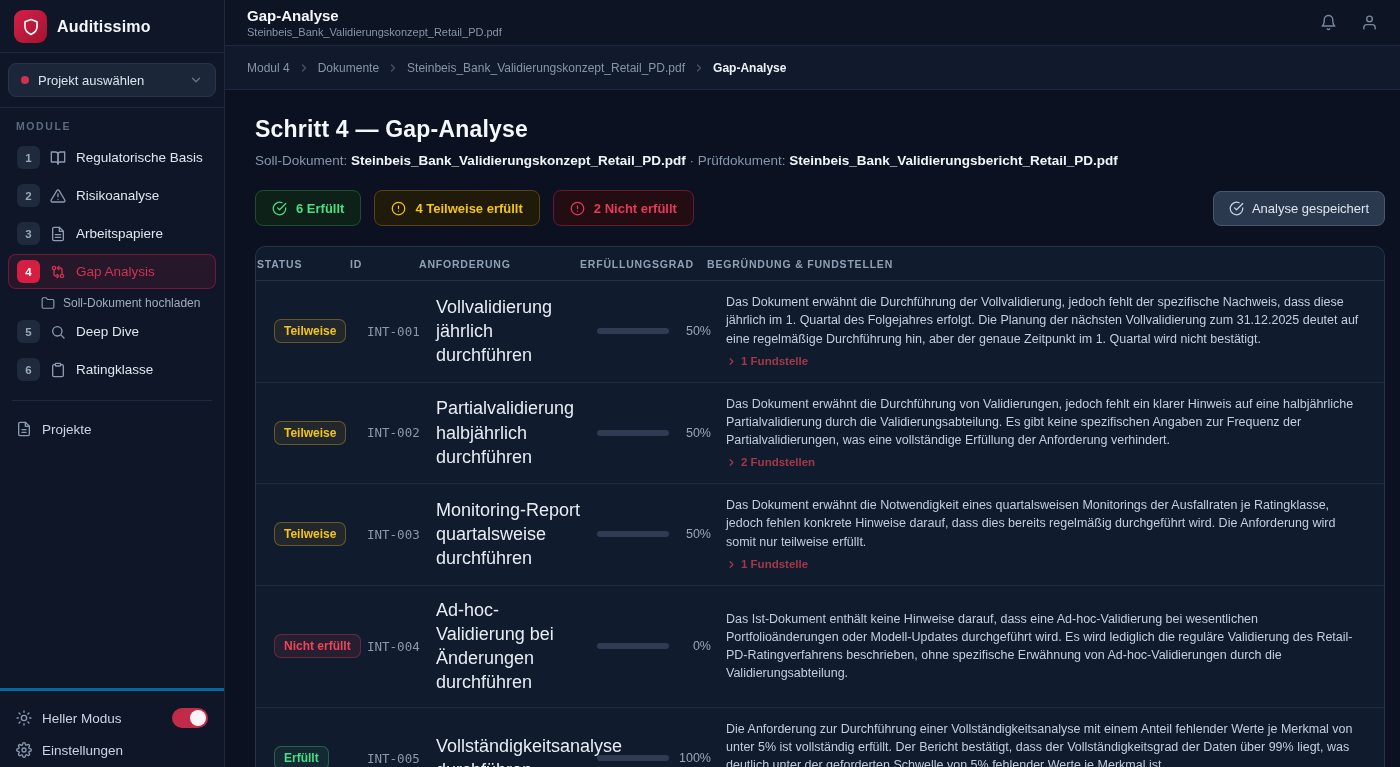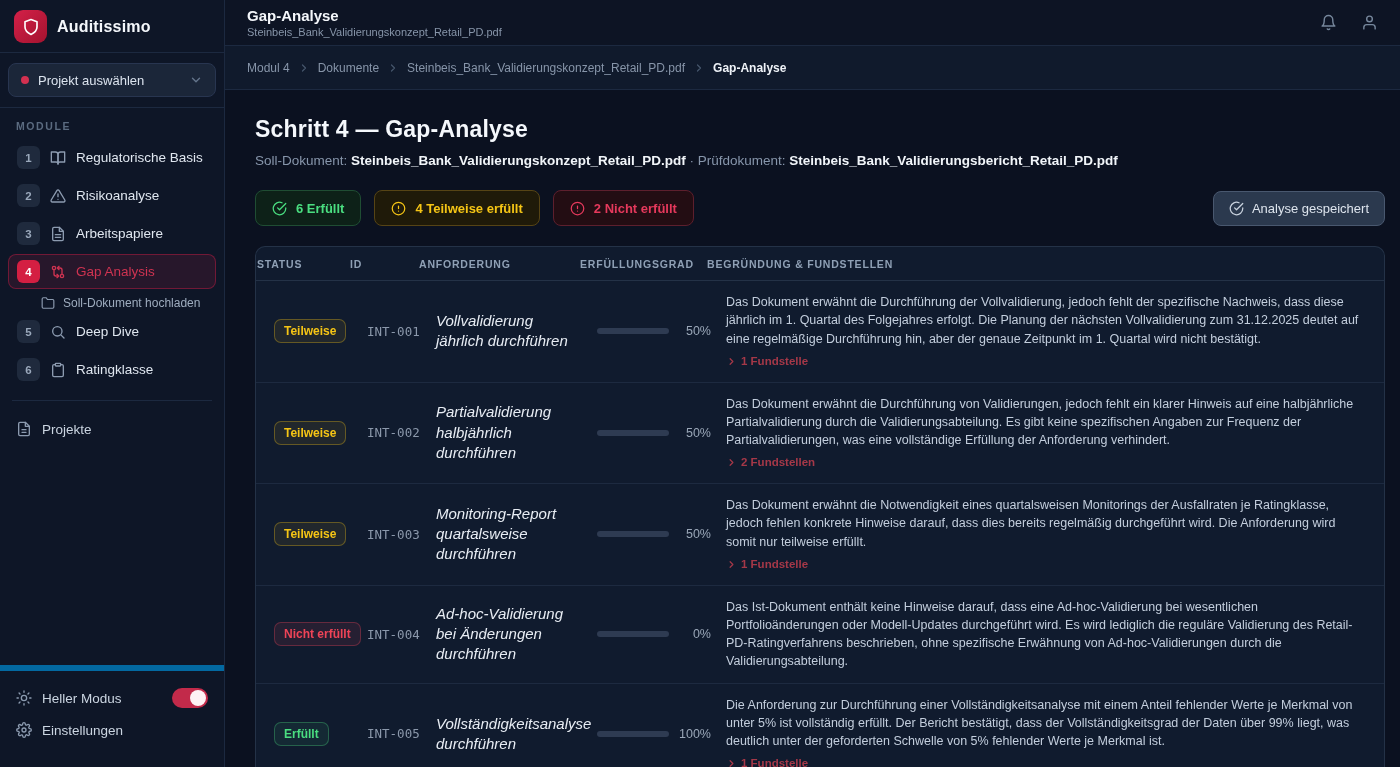--- a/index.html
+++ b/index.html
@@ -34,21 +34,21 @@
   .mod-item.active .mod-num { background:#d41f42; color:#fff; }
   .mod-item.active svg, .mod-item.active .mod-label { color:#cf3351; }
   .sub-item { display:flex; align-items:center; gap:8px; padding:4px 8px 4px 33px; cursor:pointer; }
   .sub-item svg { width:14px; height:14px; color:#8c9bb0; flex:none; }
   .sub-label { font-size:12px; color:#9fadbf; }
   .projects-item { display:flex; align-items:center; gap:10px; padding:10px 16px; cursor:pointer; }
   .projects-item svg { width:16px; height:16px; color:#8c9bb0; }
   .projects-label { font-size:13.5px; color:#cbd5e1; }
   .nav-divider { height:1px; background:#1c2940; margin:10px 12px; }
   .sidebar-spacer { flex:1; }
-  .footer { border-top:6px solid #0369a1; padding:10px 16px 22px 16px; }
+  .footer { border-top:3px solid #0369a1; padding:10px 16px 2px 16px; }
   .foot-row { display:flex; align-items:center; gap:10px; padding:7px 0; cursor:pointer; }
   .foot-row svg { width:16px; height:16px; color:#8c9bb0; }
   .foot-label { font-size:13.5px; color:#cbd5e1; flex:1; }
   .toggle { width:36px; height:20px; border-radius:10px; background:#c22a4a; position:relative; cursor:pointer; }
   .toggle-knob { position:absolute; right:2px; top:2px; width:16px; height:16px; border-radius:50%; background:#fdf2f4; }
 
   
   .right-col { flex:1; display:flex; flex-direction:column; height:100%; }
   .topbar { height:46px; background:#0d1424; border-bottom:1px solid #1c2940;
     display:flex; align-items:center; padding:0 22px; }
@@ -88,21 +88,21 @@
   .t-header div { font-size:10.5px; font-weight:700; letter-spacing:.8px; color:#8fa0b5; }
   .t-row { display:grid; grid-template-columns:93px 69px 161px 127px 1fr;
     padding:12px 18px; align-items:center; border-bottom:1px solid #1d2a40; min-height:86px; }
   .t-row:last-child { border-bottom:none; }
   .badge { display:inline-block; justify-self:start; font-size:12px; font-weight:700; border-radius:7px;
     padding:4px 9px; border:1px solid transparent; white-space:nowrap; }
   .badge.teilweise { color:#f5c515; background:rgba(245,197,21,.08); border-color:rgba(245,197,21,.32); }
   .badge.nicht { color:#ef4457; background:rgba(239,68,87,.1); border-color:rgba(239,68,87,.32); }
   .badge.erfuellt { color:#4ade80; background:rgba(74,222,128,.08); border-color:rgba(74,222,128,.32); }
   .cell-id { font-family:"DejaVu Sans Mono", monospace; font-size:12.5px; color:#8b98ab; }
-  .cell-anf { font-size:15px; color:#e8edf4; line-height:1.35; padding-right:14px;font-style:italic; }
+  .cell-anf { font-size:18px; color:#e8edf4; line-height:1.35; padding-right:14px; }
   .cell-grad { display:flex; align-items:center; gap:10px; }
   .bar-track { width:72px; height:6px; border-radius:3px; background:#2e3b52; overflow:hidden; flex:none; }
   .bar-fill { height:100%; border-radius:3px; width:0; }
   .bar-fill.teilweise { background:#eab308; }
   .bar-fill.erfuellt { background:#22c55e; }
   .bar-fill.nicht { background:transparent; }
   .pct { font-size:12.5px; color:#9aa7b8; width:32px; text-align:right; }
   .cell-begr { font-size:12.5px; line-height:1.46; color:#c3cedd; padding-left:2px; }
   .fund-link { display:flex; align-items:center; gap:4px; margin-top:5px; color:#a53848;
     font-size:11.5px; font-weight:600; cursor:pointer; }

